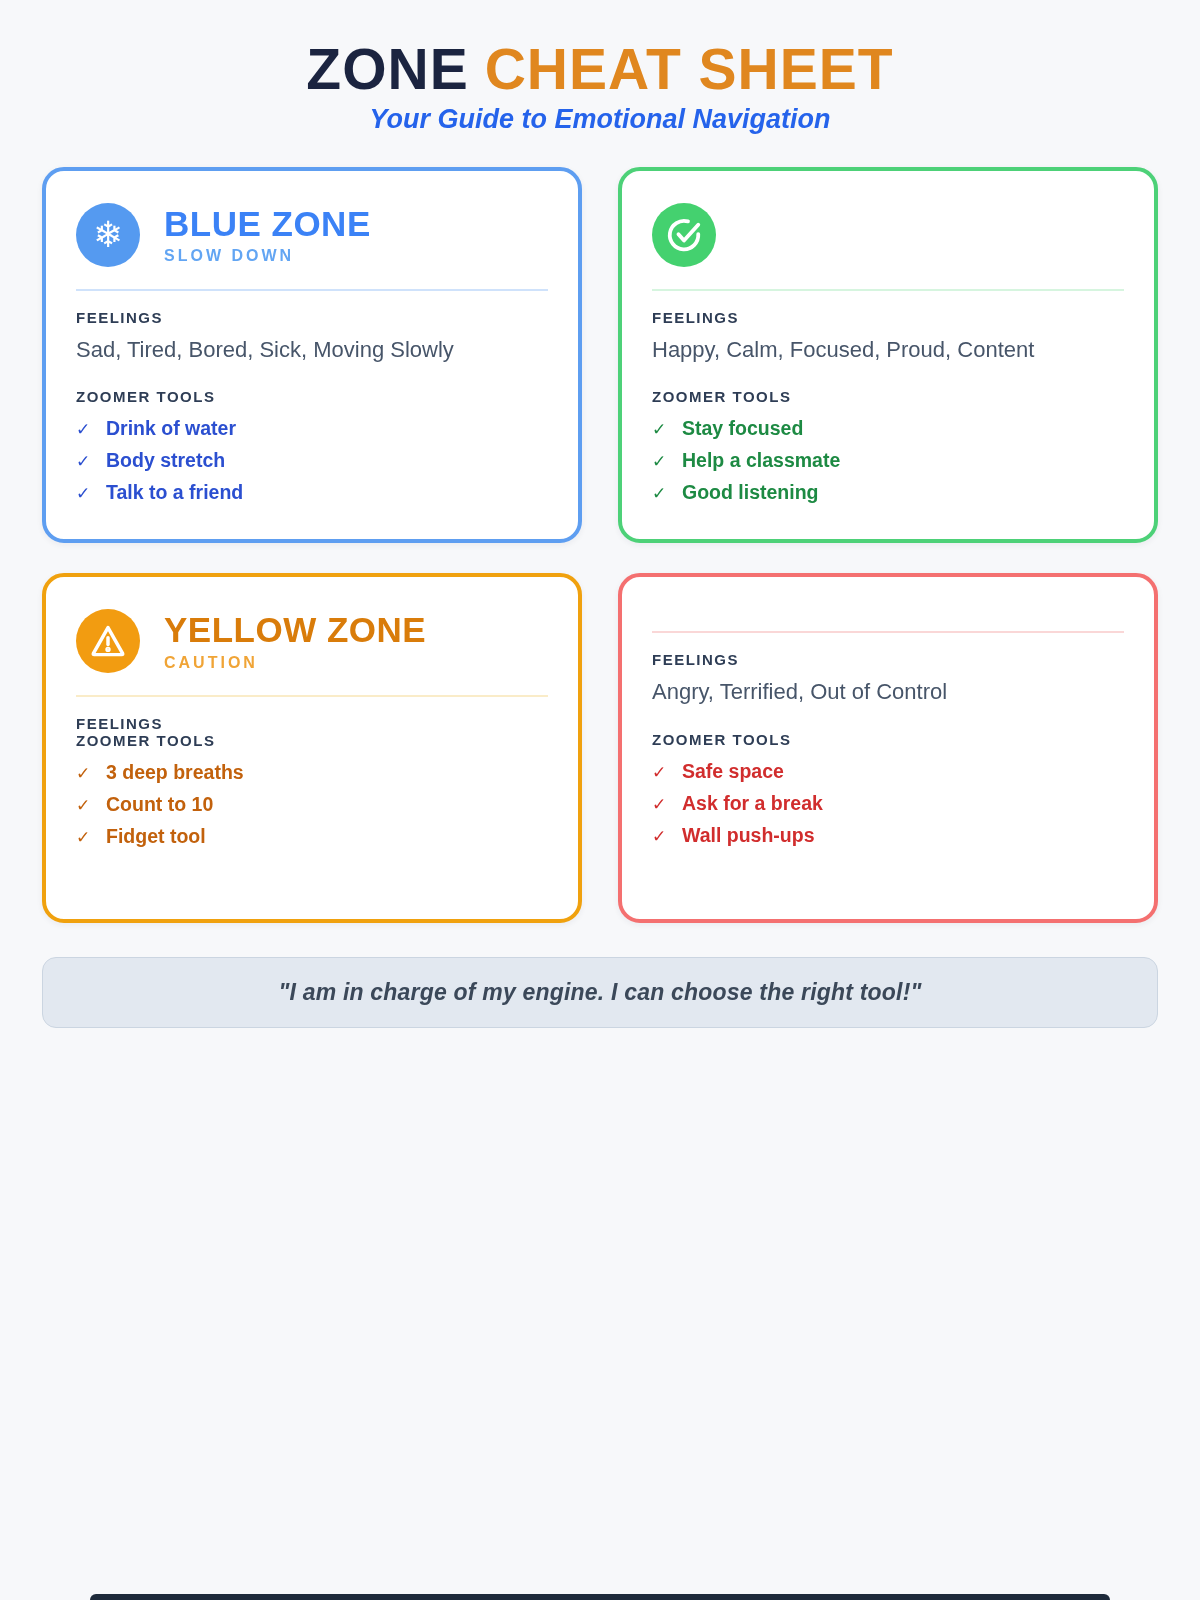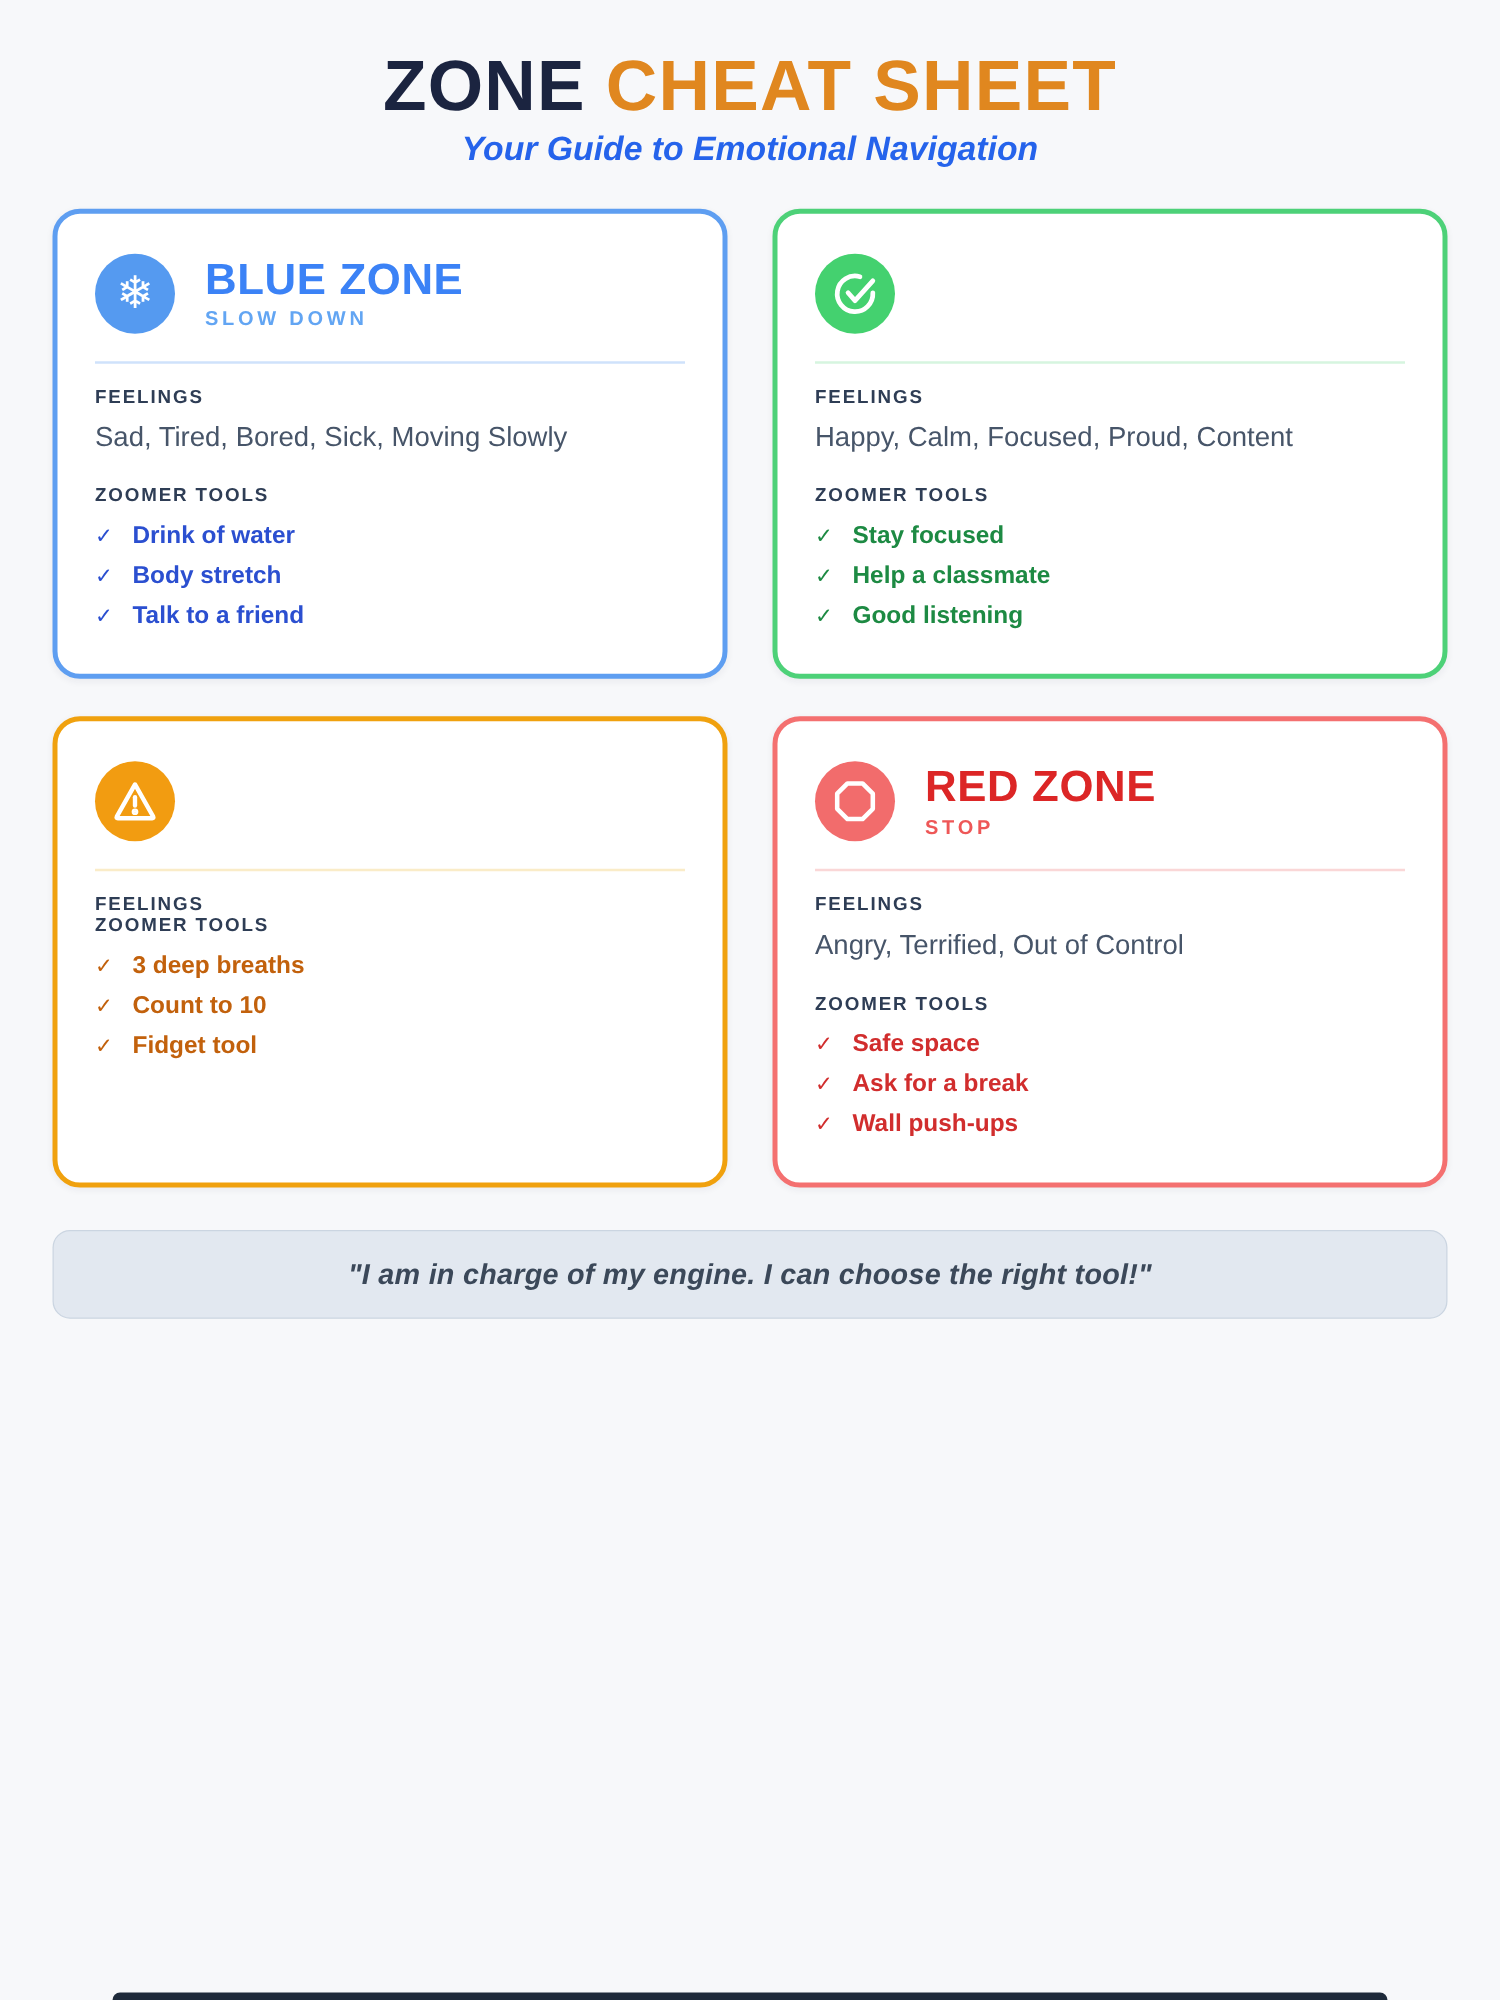--- a/index.html
+++ b/index.html
@@ -147,52 +147,45 @@
 
     <section class="card" style="--border: #f0a10e; --icon-bg: #f29c11; --title: #d97c0a; --subtitle: #f0a436; --divider: #faecc8; --tool-text: #c2610c;">
       <div class="card-header">
         <span class="icon-circle">
           <svg width="38" height="38" viewBox="0 0 24 24" fill="none" stroke="#ffffff" stroke-width="2.2" stroke-linecap="round" stroke-linejoin="round">
             <path d="M12 3.5 L21.2 19.8 Q21.6 20.6 20.7 20.6 L3.3 20.6 Q2.4 20.6 2.8 19.8 Z"></path>
             <line x1="12" y1="10" x2="12" y2="14.2"></line>
             <circle cx="12" cy="17.3" r="0.6" fill="#ffffff"></circle>
           </svg>
         </span>
-      </div>
-      <hr class="divider">
-      <div class="section-label">FEELINGS</div>
-      <div class="section-label">ZOOMER TOOLS</div>
-      <ul class="tools-list">
-        <li class="tool-item">
-          <span class="check">✓</span>
-          <span class="tool-text">3 deep breaths</span>
-        </li>
-        <li class="tool-item">
-          <span class="check">✓</span>
-          <span class="tool-text">Count to 10</span>
-        </li>
-        <li class="tool-item">
-          <span class="check">✓</span>
-          <span class="tool-text">Fidget tool</span>
-        </li>
-      </ul>
-    </section>
-
-    <section class="card" style="--border: #f47070; --icon-bg: #f26c6c; --title: #dc2626; --subtitle: #ee5757; --divider: #fad7d7; --tool-text: #d12d2d;">
-      <div class="card-header">
-        <span class="icon-circle">
-          <svg width="38" height="38" viewBox="0 0 24 24" fill="none" stroke="#ffffff" stroke-width="2.3" stroke-linejoin="round">
-            <polygon points="8.2,3 15.8,3 21,8.2 21,15.8 15.8,21 8.2,21 3,15.8 3,8.2"></polygon>
-          </svg>
-        </span>
         <div>
-          <div class="zone-title">RED ZONE</div>
-          <div class="zone-subtitle">STOP</div>
+          <div class="zone-title">YELLOW ZONE</div>
+          <div class="zone-subtitle">CAUTION</div>
         </div>
       </div>
+      <hr class="divider">
+      <div class="section-label">FEELINGS</div>
+      <div class="section-label">ZOOMER TOOLS</div>
+      <ul class="tools-list">
+        <li class="tool-item">
+          <span class="check">✓</span>
+          <span class="tool-text">3 deep breaths</span>
+        </li>
+        <li class="tool-item">
+          <span class="check">✓</span>
+          <span class="tool-text">Count to 10</span>
+        </li>
+        <li class="tool-item">
+          <span class="check">✓</span>
+          <span class="tool-text">Fidget tool</span>
+        </li>
+      </ul>
+    </section>
+
+    <section class="card" style="--border: #f47070; --icon-bg: #f26c6c; --title: #dc2626; --subtitle: #ee5757; --divider: #fad7d7; --tool-text: #d12d2d;">
       <hr class="divider">
       <div class="section-label">FEELINGS</div>
       <p class="feelings-text">Angry, Terrified, Out of Control</p>
       <div class="section-label">ZOOMER TOOLS</div>
       <ul class="tools-list">
         <li class="tool-item">
           <span class="check">✓</span>
           <span class="tool-text">Safe space</span>
         </li>
         <li class="tool-item">

